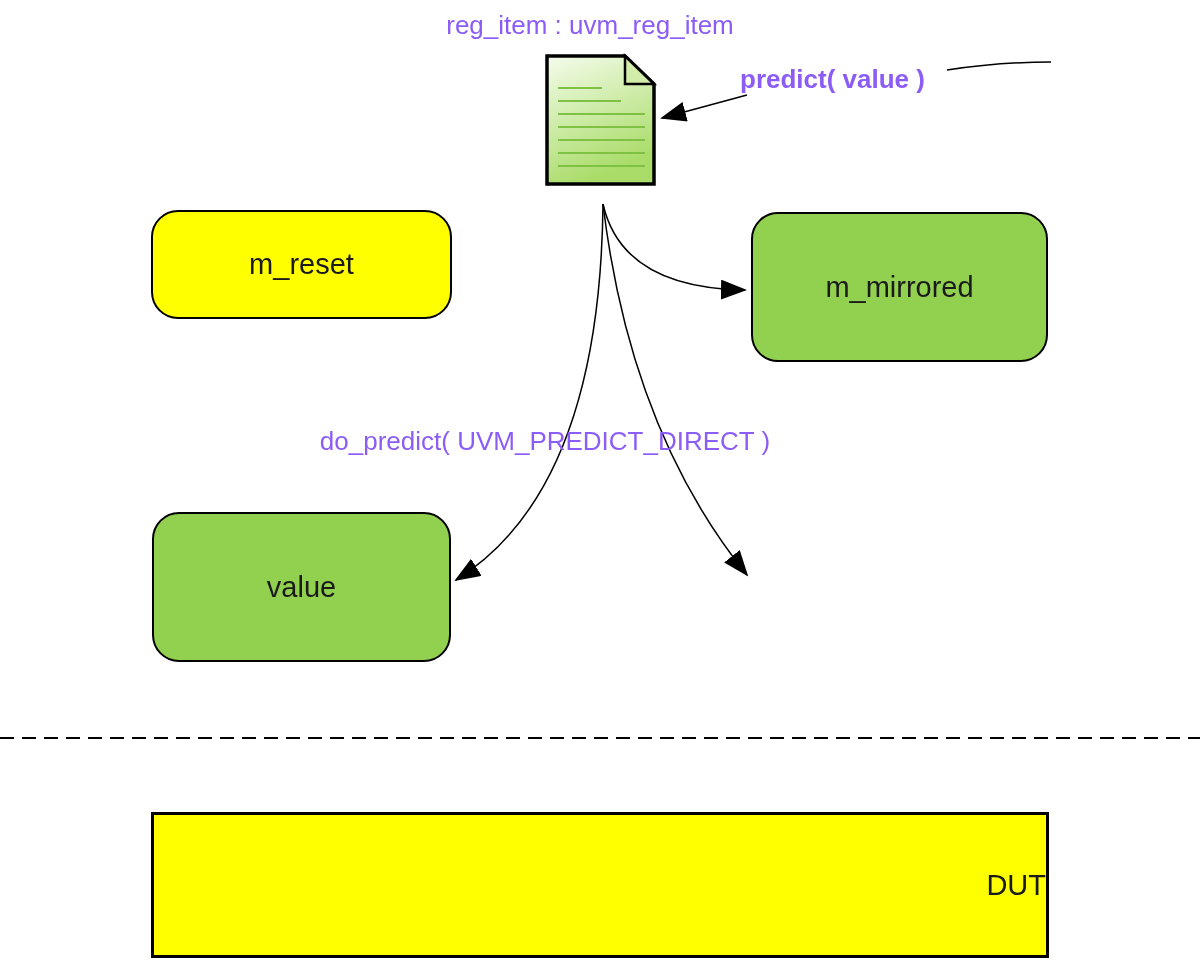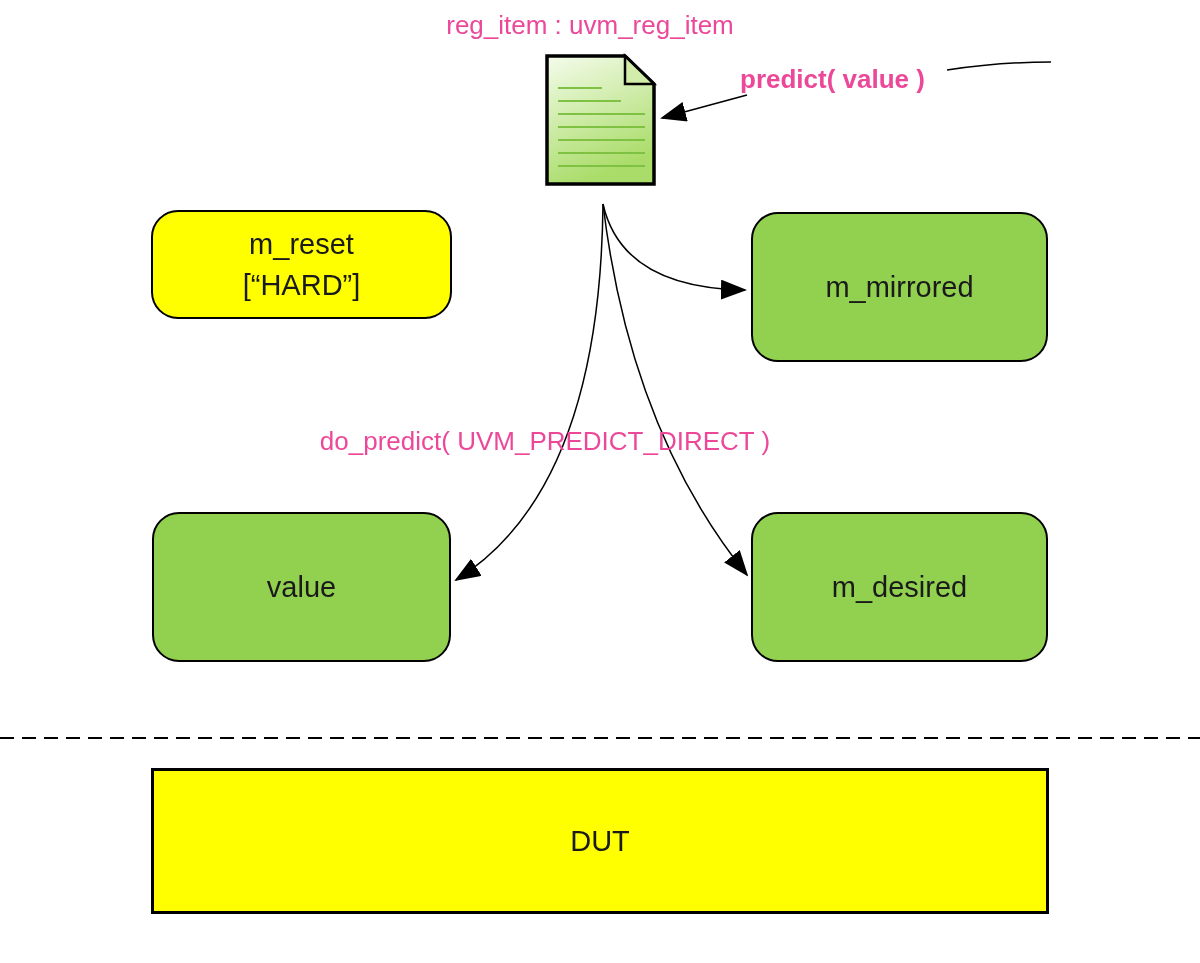--- a/index.html
+++ b/index.html
@@ -8,21 +8,21 @@
     width: 1200px;
     height: 963px;
     background: #ffffff;
     font-family: "Liberation Sans", sans-serif;
     color: #1a1a1a;
     overflow: hidden;
   }
   .label {
     position: absolute;
     white-space: nowrap;
-    color: #ec4899;
+    color: #8b5cf6;
   }
   .diagram-title {
     left: 370px; top: 10px; width: 440px;
     text-align: center;
     font-size: 26px;
   }
   .predict-label {
     left: 740px; top: 64px;
     font-size: 26px;
     font-weight: bold;
@@ -43,54 +43,51 @@
     text-align: center;
     font-size: 29px;
     line-height: 1.4;
   }
   .node.rounded { border-radius: 27px; }
   .node-m-reset   { left: 151px; top: 210px; width: 301px; height: 109px; }
   .node-m-mirrored{ left: 751px; top: 212px; width: 297px; height: 150px; }
   .node-value     { left: 152px; top: 512px; width: 299px; height: 150px; }
   .node-m-desired { left: 751px; top: 512px; width: 297px; height: 150px; }
   .node-dut {
-    left: 151px; top: 768px; width: 898px; height: 146px;
+    left: 151px; top: 812px; width: 898px; height: 146px;
     border-width: 3px;
+    align-items: flex-end;
   }
   .svg-layer {
     position: absolute;
     left: 0; top: 0;
     width: 1200px; height: 963px;
     pointer-events: none;
   }
   .z-boxes { z-index: 1; }
   .z-lines { z-index: 2; }
   .z-text  { z-index: 3; }
 </style>
 </head>
 <body>
 
 <div class="canvas">
 
   <div class="node rounded node-m-reset z-boxes" style="background-color: rgb(255, 255, 0);">
     <div>m_reset</div>
-    <div>[“HARD”]</div>
   </div>
 
   <div class="node rounded node-value z-boxes" style="background-color: rgb(146, 208, 80);">
     <div>value</div>
   </div>
 
   <div class="node rounded node-m-mirrored z-boxes" style="background-color: rgb(146, 208, 80);">
     <div>m_mirrored</div>
   </div>
 
-  <div class="node rounded node-m-desired z-boxes" style="background-color: rgb(146, 208, 80);">
-    <div>m_desired</div>
-  </div>
 
   <div class="node node-dut z-boxes" style="background-color: rgb(255, 255, 0);">
     <div>DUT</div>
   </div>
 
   <svg class="svg-layer z-lines" viewBox="0 0 1200 963">
     <defs>
       <linearGradient id="docGrad" x1="0" y1="0" x2="0.35" y2="1">
         <stop offset="0" stop-color="#f5fcec"></stop>
         <stop offset="1" stop-color="#a9dc68"></stop>

